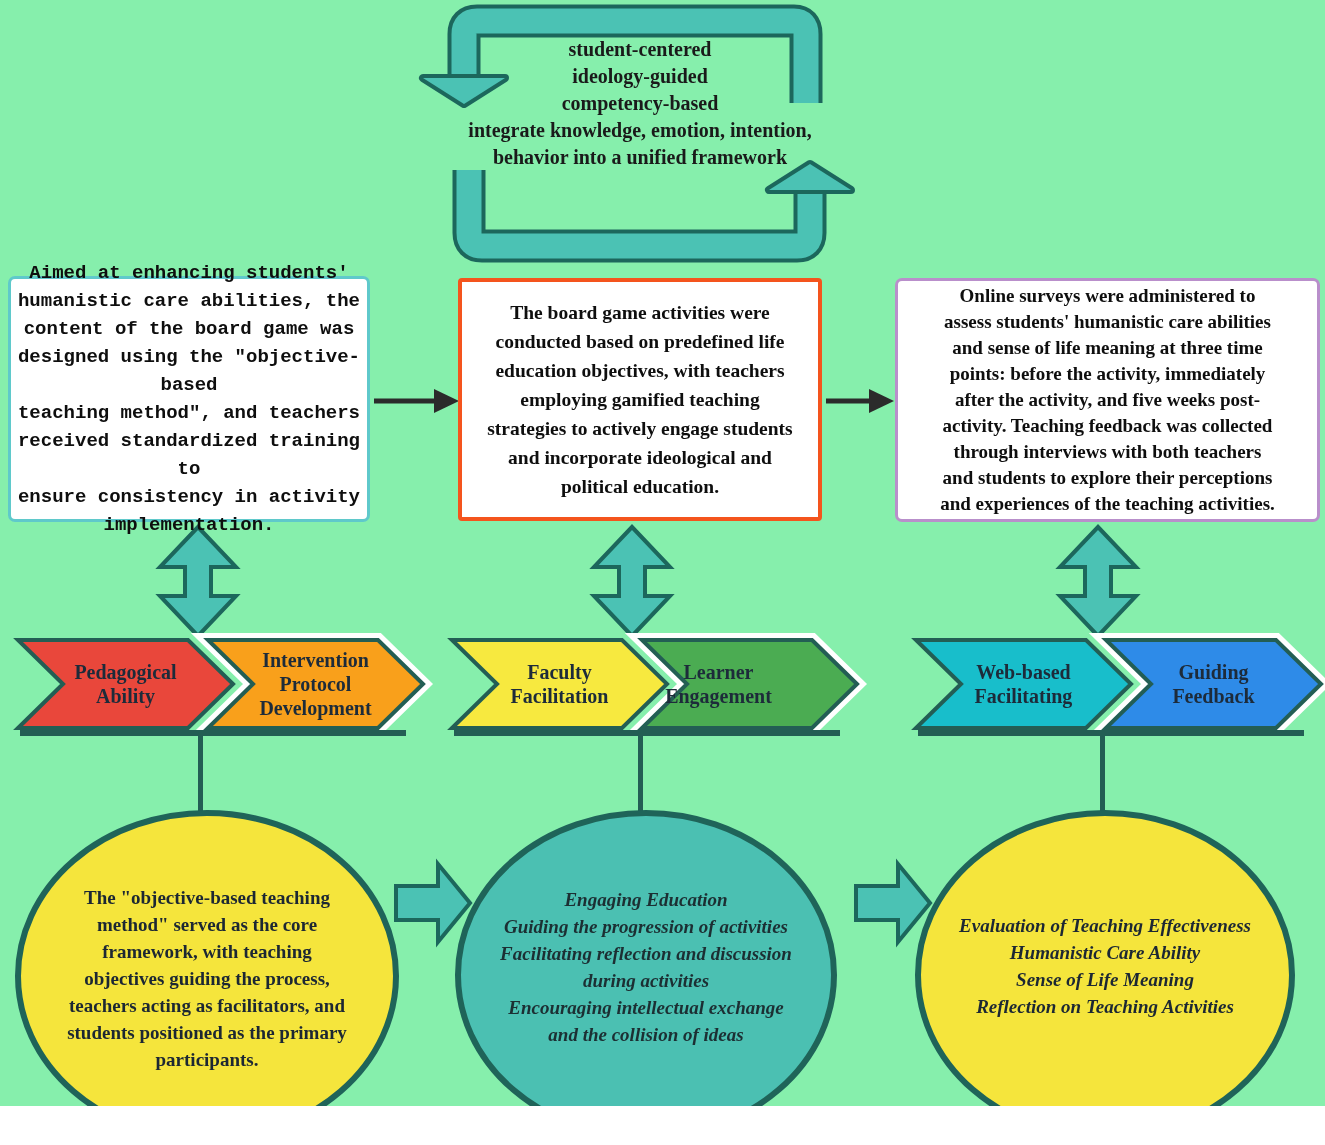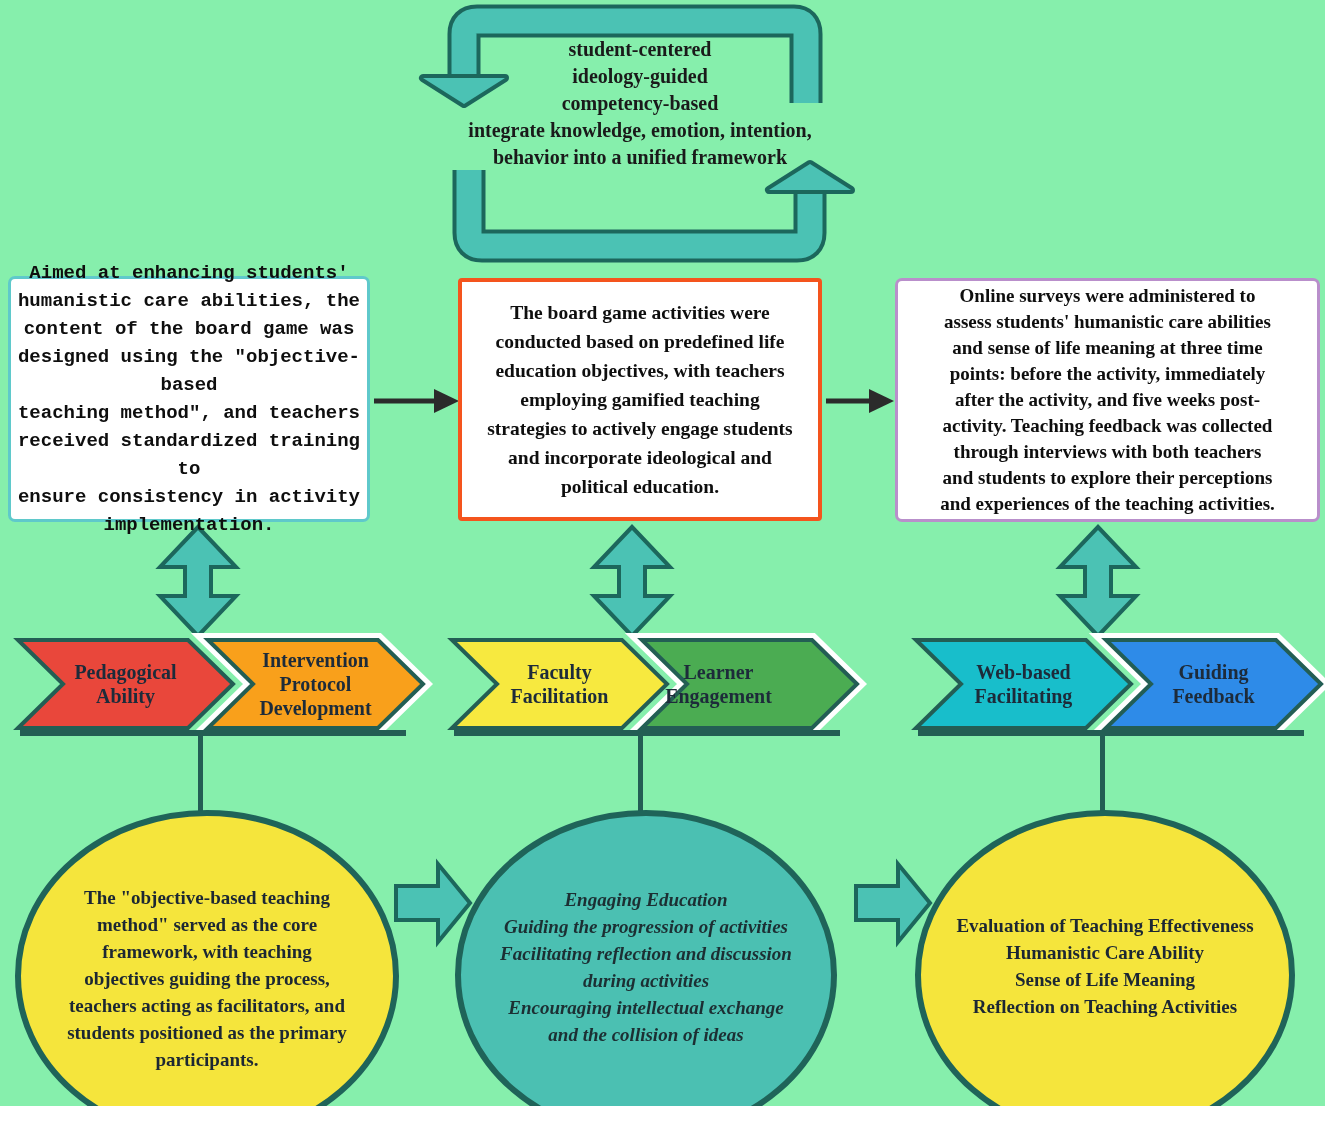--- a/index.html
+++ b/index.html
@@ -18,21 +18,21 @@
   #box2 .bxt{font-size:19.5px;line-height:29px;}
   #box3{left:895px;top:278px;width:425px;height:244px;border-width:3px;}
   #box3 .bxt{font-size:19px;line-height:26px;}
   .chevlbl{position:absolute;top:640px;width:165px;height:88px;display:flex;align-items:center;justify-content:center;
            font-weight:700;text-align:center;white-space:pre-line;font-size:20px;line-height:24px;color:#1d2b3a;z-index:2;}
   #chev1{left:43px;}  #chev2{left:233px;}
   #chev3{left:477px;} #chev4{left:636px;}
   #chev5{left:941px;} #chev6{left:1131px;}
   #ell1-text{left:37px;top:884px;width:340px;font-size:19px;line-height:27px;color:#1c2733;}
   #ell2-text{left:466px;top:886px;width:360px;font-size:19px;line-height:27px;color:#1c2f33;font-style:italic;}
-  #ell3-text{left:925px;top:912px;width:360px;font-size:19px;line-height:27px;color:#1c2733;}
+  #ell3-text{left:925px;top:912px;width:360px;font-size:19px;line-height:27px;color:#1c2733;font-style:italic;}
 </style>
 </head>
 <body>
 
 <div id="canvas">
 
   <svg id="shapes" width="1325" height="1145" viewBox="0 0 1325 1145">
 
     <g>
       <path class="noFill" d="M 464 82 L 464 34 Q 464 21 477 21 L 794 21 Q 806 21 806 34 L 806 103" stroke-width="33" stroke="#1C675C"></path>

